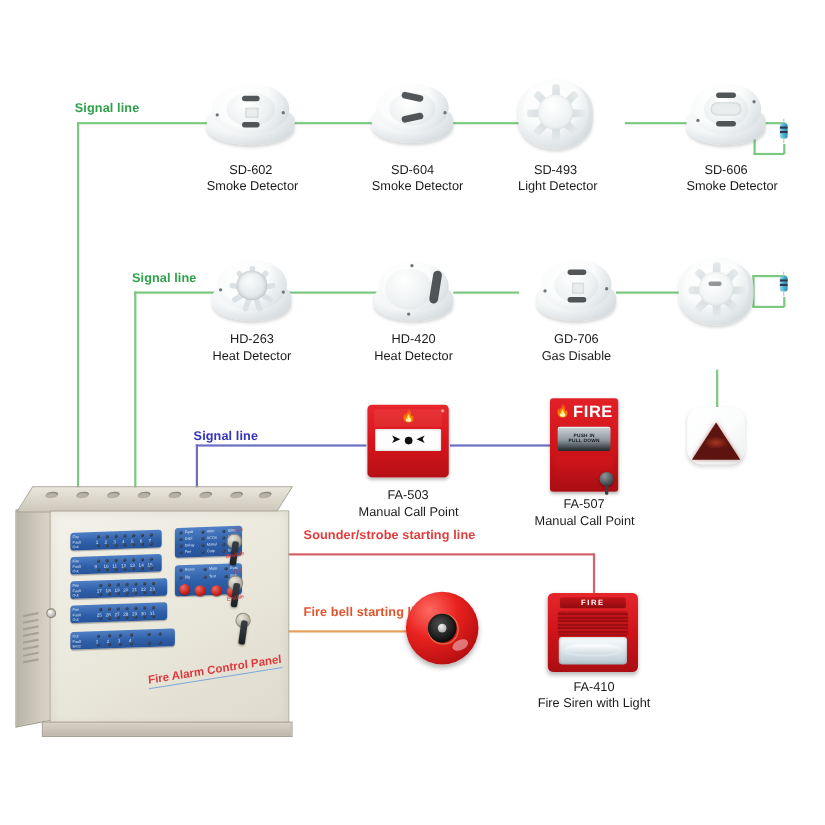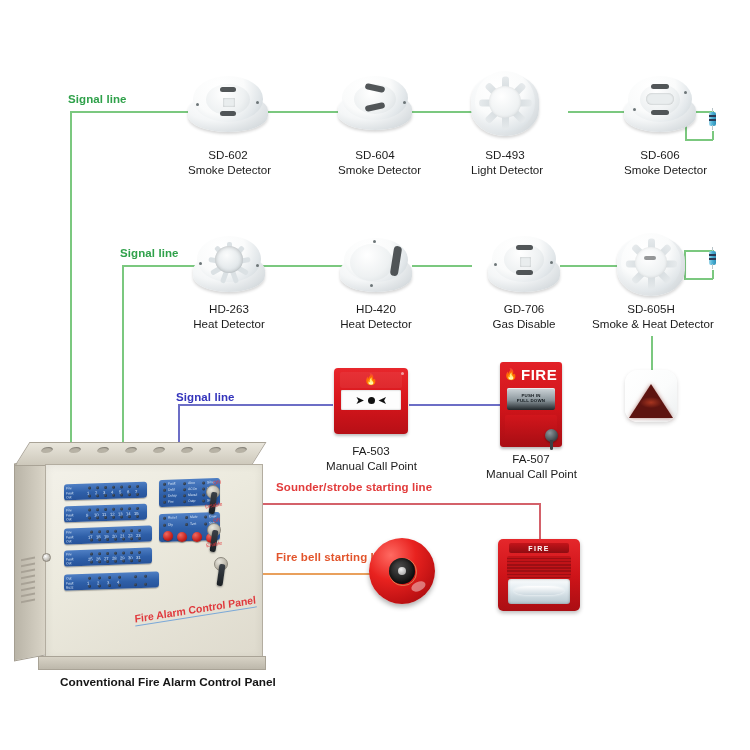--- a/index.html
+++ b/index.html
@@ -503,24 +503,20 @@
       <div class="rib" style="transform:rotate(90deg) translateY(-100%);"></div>
       <div class="rib" style="transform:rotate(135deg) translateY(-100%);"></div>
       <div class="rib" style="transform:rotate(180deg) translateY(-100%);"></div>
       <div class="rib" style="transform:rotate(225deg) translateY(-100%);"></div>
       <div class="rib" style="transform:rotate(270deg) translateY(-100%);"></div>
       <div class="rib" style="transform:rotate(315deg) translateY(-100%);"></div>
       <div class="centre"></div>
       <div class="vent" style="left:40%;top:37%;width:12px;height:4px;border-radius:2px;opacity:.5;"></div>
     </div>
   </div>
-  <div class="cap" style="left:592px;top:302px;width:118px;">
-    <span class="m">SD-605H</span>
-    <span class="m">Smoke &amp; Heat Detector</span>
-  </div>
 
   <div class="wire v" style="left:651px;top:336px;height:34px;"></div>
 
   <div class="wire-label lbl-blue" style="left:176px;top:391px;">Signal line</div>
 
   <div class="wire h blue" style="left:178px;top:404px;width:155px;"></div>
   <div class="wire h blue" style="left:409px;top:404px;width:92px;"></div>
   <div class="wire v blue" style="left:178px;top:404px;height:52px;"></div>
 
   <div class="dev" style="left:334px;top:368px;width:74px;height:66px;">
@@ -587,20 +583,24 @@
     </div>
   </div>
 
   <div class="dev" style="left:498px;top:539px;width:82px;height:72px;">
     <div class="siren">
       <div class="shell"></div>
       <div class="hdr">FIRE</div>
       <div class="grille"></div>
       <div class="strobe"></div>
     </div>
+  </div>
+  <div class="cap" style="left:483px;top:618px;width:114px;">
+    <span class="m">FA-410</span>
+    <span class="m">Fire Siren with Light</span>
   </div>
 
   <div id="panel" style="left:14px;top:442px;width:255px;height:232px;">
 
     <div class="p-side">
       <div class="p-vent" style="top:96px;"></div>
       <div class="p-vent" style="top:102px;"></div>
       <div class="p-vent" style="top:108px;"></div>
       <div class="p-vent" style="top:114px;"></div>
       <div class="p-vent" style="top:120px;"></div>
@@ -814,15 +814,14 @@
       <div class="pkey" style="left:168px;top:92px;">
           <div class="barrel"></div>
         </div>
 
       <div class="p-brand" style="left:88px;top:138px;">Fire Alarm Control Panel</div>
     </div>
 
     <div class="p-foot"></div>
   </div>
 
-  <div class="p-cap" style="left:60px;top:675px;">Conventional Fire Alarm Control Panel</div>
 
 </div>
 
 </body></html>

